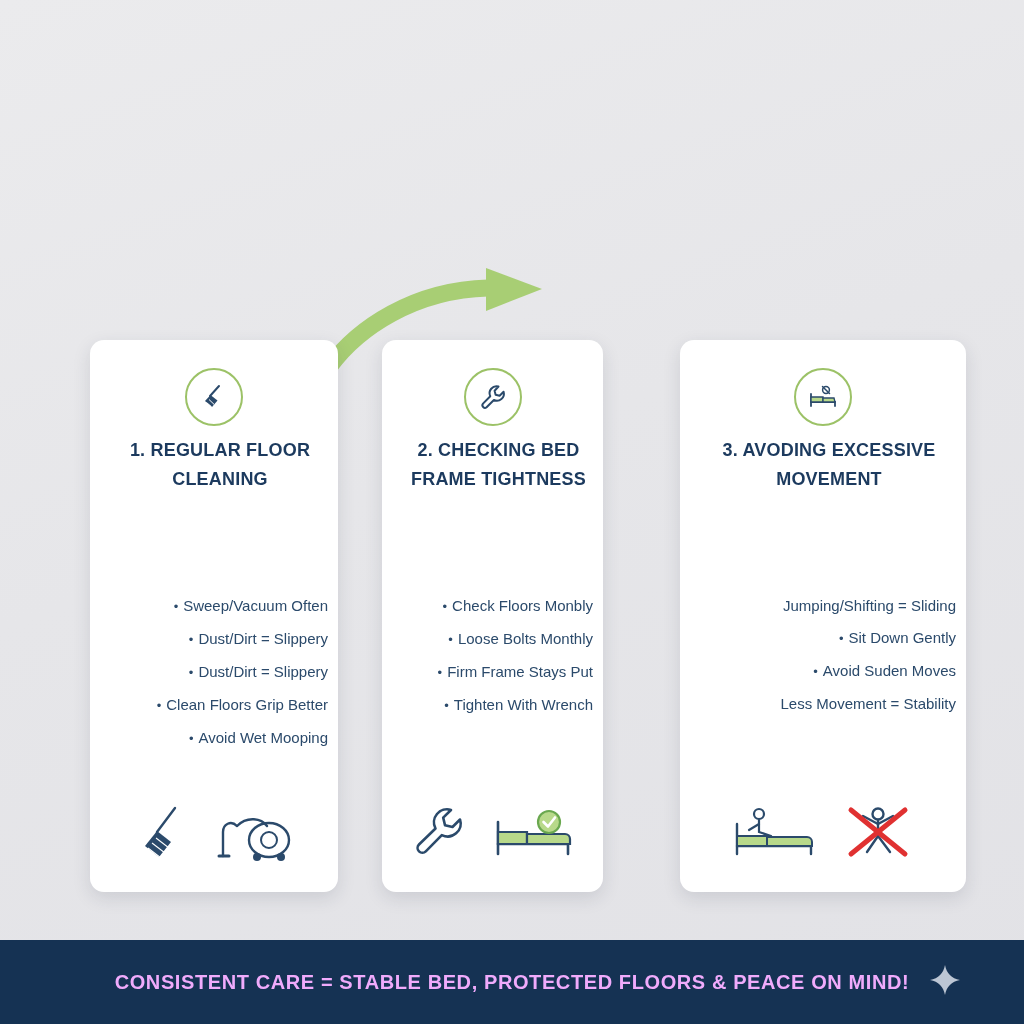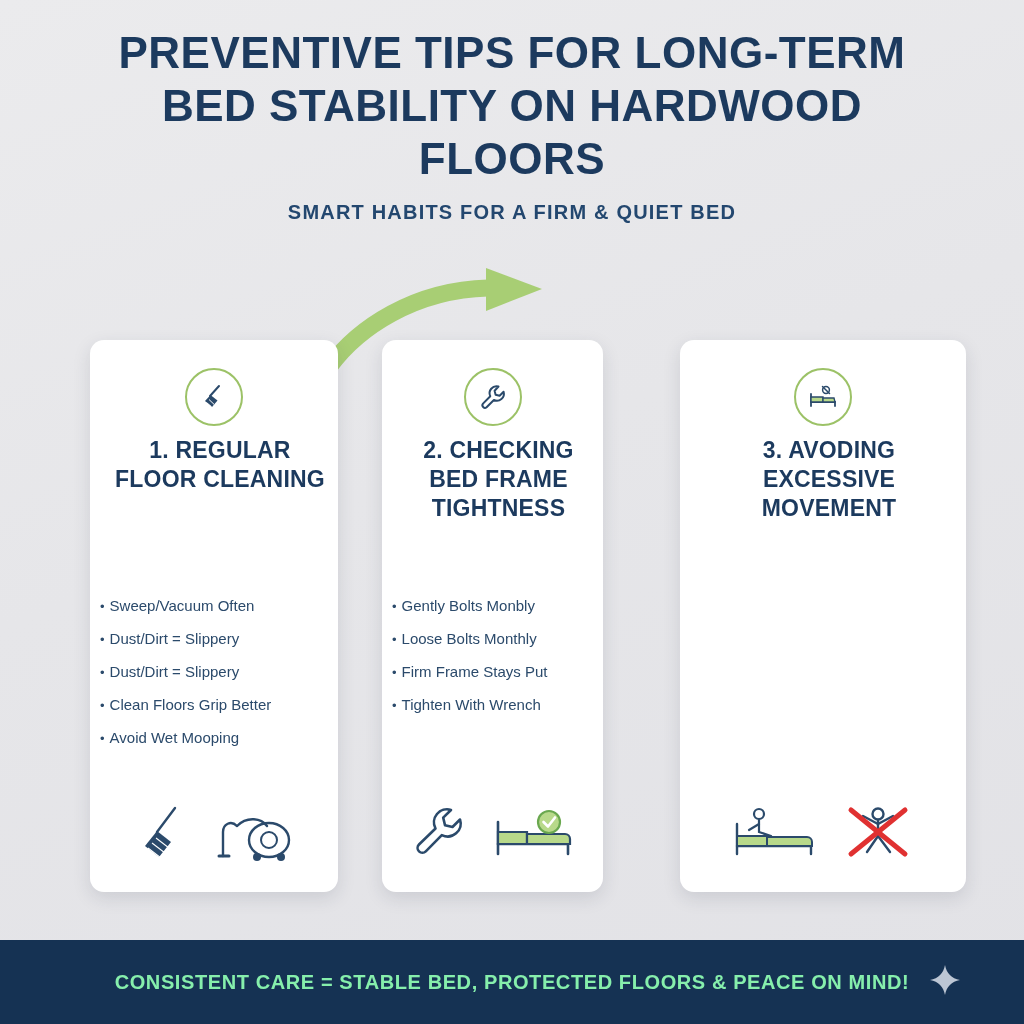--- a/index.html
+++ b/index.html
@@ -82,35 +82,35 @@
     align-items: center;
     justify-content: center;
     background: #ffffff;
   }
   .card-title {
     position: absolute;
     top: 96px;
     left: 24px;
     right: 12px;
     text-align: center;
-    font-size: 23px;
+    font-size: 18px;
     font-weight: bold;
     line-height: 29px;
     color: #1c3a5e;
     letter-spacing: 0.2px;
   }
   .bullets {
     position: absolute;
     top: 250px;
     left: 10px;
     right: 10px;
     margin: 0;
     padding: 0;
     list-style: none;
-    text-align: left;
+    text-align: right;
   }
   .bullets li {
     font-size: 15px;
     line-height: 32px;
     color: #2b4a6b;
   }
   .bullets li .dot {
     color: #2b4a6b;
     font-size: 13px;
     margin-right: 5px;
@@ -132,41 +132,37 @@
     left: 0;
     bottom: 0;
     width: 1024px;
     height: 84px;
     background: #153253;
     display: flex;
     align-items: center;
     justify-content: center;
   }
   .footer-text {
-    color: #86efac;
+    color: #f0abfc;
     font-size: 20px;
     font-weight: bold;
     letter-spacing: 0.6px;
   }
   .footer-spark {
     position: absolute;
     right: 62px;
     top: 50%;
     transform: translateY(-50%);
   }
 </style>
 </head>
 <body>
 
 <div id="page">
 
-  <div class="header">
-    <div class="title">PREVENTIVE TIPS FOR LONG-TERM BED STABILITY ON HARDWOOD FLOORS</div>
-    <div class="subtitle">SMART HABITS FOR A FIRM &amp; QUIET BED</div>
-  </div>
 
   <div class="arrow">
     <svg width="270" height="110" viewBox="0 0 270 110" fill="none" xmlns="http://www.w3.org/2000/svg">
       <path d="M12 104 C 40 66, 96 28, 170 26" stroke="#a8ce74" stroke-width="17" stroke-linecap="round" fill="none"></path>
       <path d="M168 6 L 224 27 L 168 49 Z" fill="#a8ce74"></path>
     </svg>
   </div>
 
   <div class="card" id="card-1">
     <div class="card-icon-circle">
@@ -206,21 +202,21 @@
   </div>
 
   <div class="card" id="card-2">
     <div class="card-icon-circle">
       <svg width="30" height="30" viewBox="0 0 30 30" fill="none" xmlns="http://www.w3.org/2000/svg">
         <path d="M20.5 4.5 a7 7 0 0 0 -8.2 9.8 L5 21.6 a2.6 2.6 0 0 0 3.6 3.7 l7.3 -7.3 a7 7 0 0 0 9.7 -8.3 l-4 4 l-4 -1 l-1 -4 z" fill="none" stroke="#2b4a6b" stroke-width="2" stroke-linejoin="round"></path>
       </svg>
     </div>
     <div class="card-title">2. CHECKING BED FRAME TIGHTNESS</div>
     <ul class="bullets">
-      <li><span class="dot">•</span><span>Gently Bolts Monbly</span></li>
+      <li><span class="dot">•</span><span>Check Floors Monbly</span></li>
       <li><span class="dot">•</span><span>Loose Bolts Monthly</span></li>
       <li><span class="dot">•</span><span>Firm Frame Stays Put</span></li>
       <li><span class="dot">•</span><span>Tighten With Wrench</span></li>
     </ul>
     <div class="card-footer-icons">
       <svg width="56" height="60" viewBox="0 0 56 60" xmlns="http://www.w3.org/2000/svg">
         <path d="M40 8 a13 13 0 0 0 -15.5 18.5 L8 42.5 a4.8 4.8 0 0 0 6.8 6.8 l16 -16.2 A13 13 0 0 0 49 17.5 l-7.5 7.5 l-7.5 -1.8 l-1.8 -7.6 z" fill="none" stroke="#2b4a6b" stroke-width="2.6" stroke-linejoin="round"></path>
       </svg>
       <svg width="82" height="60" viewBox="0 0 82 60" xmlns="http://www.w3.org/2000/svg">
         <path d="M5 20 L5 52" stroke="#2b4a6b" stroke-width="2.6" stroke-linecap="round"></path>
@@ -238,20 +234,26 @@
       <svg width="32" height="30" viewBox="0 0 32 30" fill="none" xmlns="http://www.w3.org/2000/svg">
         <path d="M4 12 L4 24" stroke="#2b4a6b" stroke-width="1.8" stroke-linecap="round"></path>
         <path d="M4 20 L28 20 L28 24" stroke="#2b4a6b" stroke-width="1.8" stroke-linecap="round" fill="none"></path>
         <path d="M4 15 L16 15 L16 20 L4 20 Z" fill="#b8d98a" stroke="#2b4a6b" stroke-width="1.4"></path>
         <path d="M16 16 L27 16 L28 20 L16 20 Z" fill="#b8d98a" stroke="#2b4a6b" stroke-width="1.4"></path>
         <circle cx="19" cy="8" r="3.4" fill="none" stroke="#2b4a6b" stroke-width="1.5"></circle>
         <path d="M15.5 4.5 L22.5 11.5" stroke="#2b4a6b" stroke-width="1.5" stroke-linecap="round"></path>
       </svg>
     </div>
     <div class="card-title">3. AVODING EXCESSIVE MOVEMENT</div>
+    <ul class="bullets">
+      <li><span>Jumping/Shifting = Sliding</span></li>
+      <li><span class="dot">•</span><span>Sit Down Gently</span></li>
+      <li><span class="dot">•</span><span>Avoid Suden Moves</span></li>
+      <li><span>Less Movement = Stability</span></li>
+    </ul>
     <div class="card-footer-icons">
       <svg width="84" height="60" viewBox="0 0 84 60" xmlns="http://www.w3.org/2000/svg">
         <circle cx="26" cy="12" r="5" fill="none" stroke="#2b4a6b" stroke-width="2.2"></circle>
         <path d="M26 18 L26 30 L38 34" stroke="#2b4a6b" stroke-width="2.2" fill="none" stroke-linecap="round"></path>
         <path d="M26 22 L16 28" stroke="#2b4a6b" stroke-width="2.2" stroke-linecap="round"></path>
         <path d="M4 22 L4 52" stroke="#2b4a6b" stroke-width="2.4" stroke-linecap="round"></path>
         <path d="M4 44 L78 44 L78 52" stroke="#2b4a6b" stroke-width="2.4" stroke-linecap="round" fill="none"></path>
         <path d="M4 34 L34 34 L34 44 L4 44 Z" fill="#b8d98a" stroke="#2b4a6b" stroke-width="2"></path>
         <path d="M34 35 L74 35 a5 5 0 0 1 5 5 L79 44 L34 44 Z" fill="#b8d98a" stroke="#2b4a6b" stroke-width="2"></path>
       </svg>

